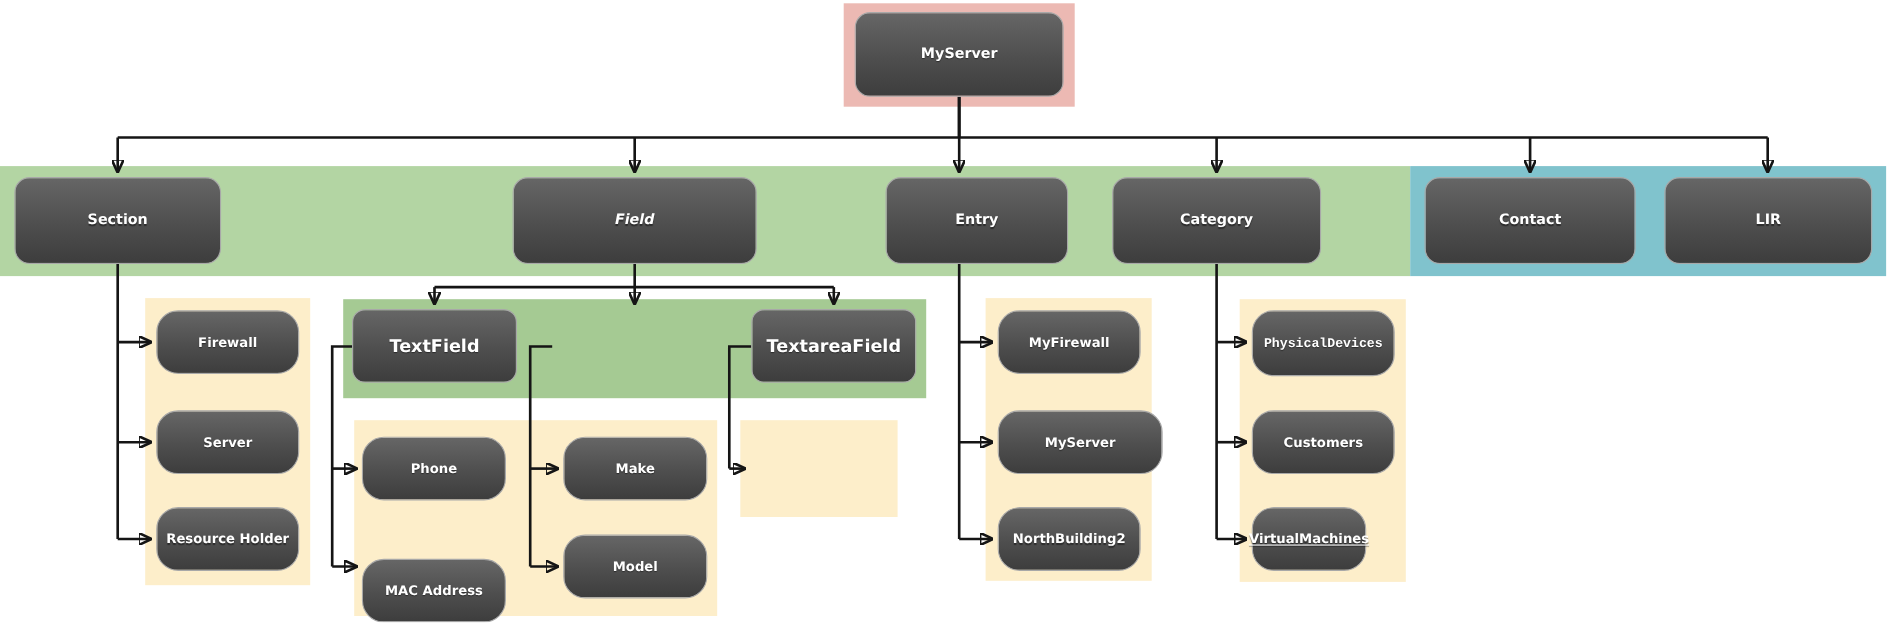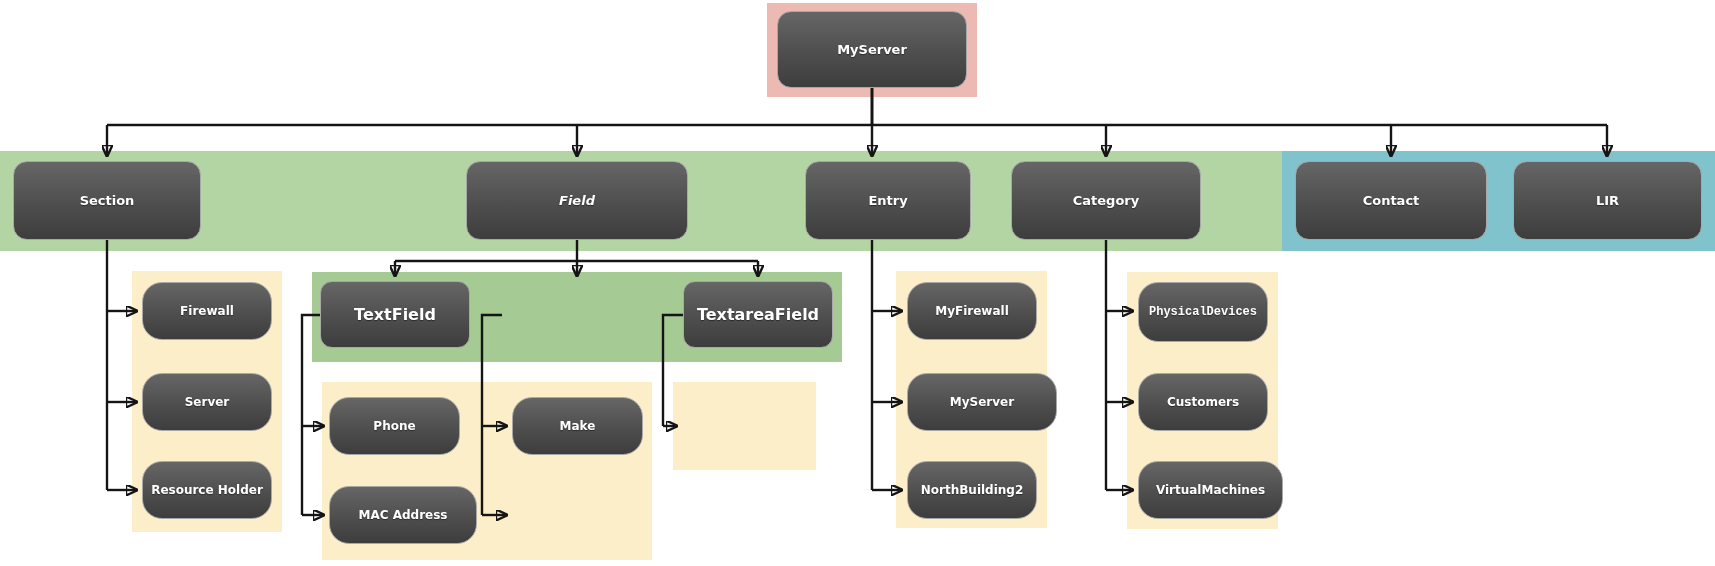--- a/index.html
+++ b/index.html
@@ -45,30 +45,30 @@
   #n-category{left:1011px;top:161px;width:190px;height:79px;}
   #n-contact {left:1295px;top:161px;width:192px;height:79px;}
   #n-lir     {left:1513px;top:161px;width:189px;height:79px;}
   #n-textfield    {left:320px;top:281px;width:150px;height:67px;}
   #n-choiceboxfield{left:502px;top:281px;width:150px;height:67px;}
   #n-textareafield{left:683px;top:281px;width:150px;height:67px;}
   #n-firewall{left:142px;top:282px;width:130px;height:58px;}
   #n-server  {left:142px;top:373px;width:130px;height:58px;}
   #n-resource-holder{left:142px;top:461px;width:130px;height:58px;}
   #n-phone   {left:329px;top:397px;width:131px;height:58px;}
-  #n-mac     {left:329px;top:486px;width:148px;height:58px;}
+  #n-mac     {left:329px;top:508px;width:131px;height:58px;}
   #n-make    {left:512px;top:397px;width:131px;height:58px;}
   #n-model   {left:512px;top:486px;width:131px;height:58px;}
   #n-notes   {left:682px;top:397px;width:131px;height:58px;}
   #n-myfirewall{left:907px;top:282px;width:130px;height:58px;}
   #n-myserver {left:907px;top:373px;width:150px;height:58px;}
   #n-northbuilding2{left:907px;top:461px;width:130px;height:58px;}
   #n-physicaldevices{left:1138px;top:282px;width:130px;height:60px;font-family:Liberation Mono, monospace;}
   #n-customers{left:1138px;top:373px;width:130px;height:58px;}
-  #n-virtualmachines{left:1138px;top:461px;width:145px;height:58px;}
+  #n-virtualmachines{left:1138px;top:461px;width:104px;height:58px;text-decoration:underline;}
 </style>
 </head>
 <body>
 
 <div class="canvas">
 
   <div class="panel p-pink" id="p-resource"></div>
   <div class="panel p-green" id="p-green-band"></div>
   <div class="panel p-blue" id="p-blue-band"></div>
   <div class="panel p-cream" id="p-section-kids"></div>
@@ -138,20 +138,21 @@
   <div class="node mid" id="n-textfield">TextField</div>
   <div class="node mid" id="n-textareafield">TextareaField</div>
 
   <div class="node leaf" id="n-firewall">Firewall</div>
   <div class="node leaf" id="n-server">Server</div>
   <div class="node leaf" id="n-resource-holder">Resource Holder</div>
 
   <div class="node leaf" id="n-phone">Phone</div>
   <div class="node leaf" id="n-mac">MAC Address</div>
   <div class="node leaf" id="n-make">Make</div>
+  <div class="node leaf" id="n-model">Model</div>
 
   <div class="node leaf" id="n-myfirewall">MyFirewall</div>
   <div class="node leaf" id="n-myserver">MyServer</div>
   <div class="node leaf" id="n-northbuilding2">NorthBuilding2</div>
 
   <div class="node leaf" id="n-physicaldevices">PhysicalDevices</div>
   <div class="node leaf" id="n-customers">Customers</div>
   <div class="node leaf" id="n-virtualmachines">VirtualMachines</div>
 
 </div>

